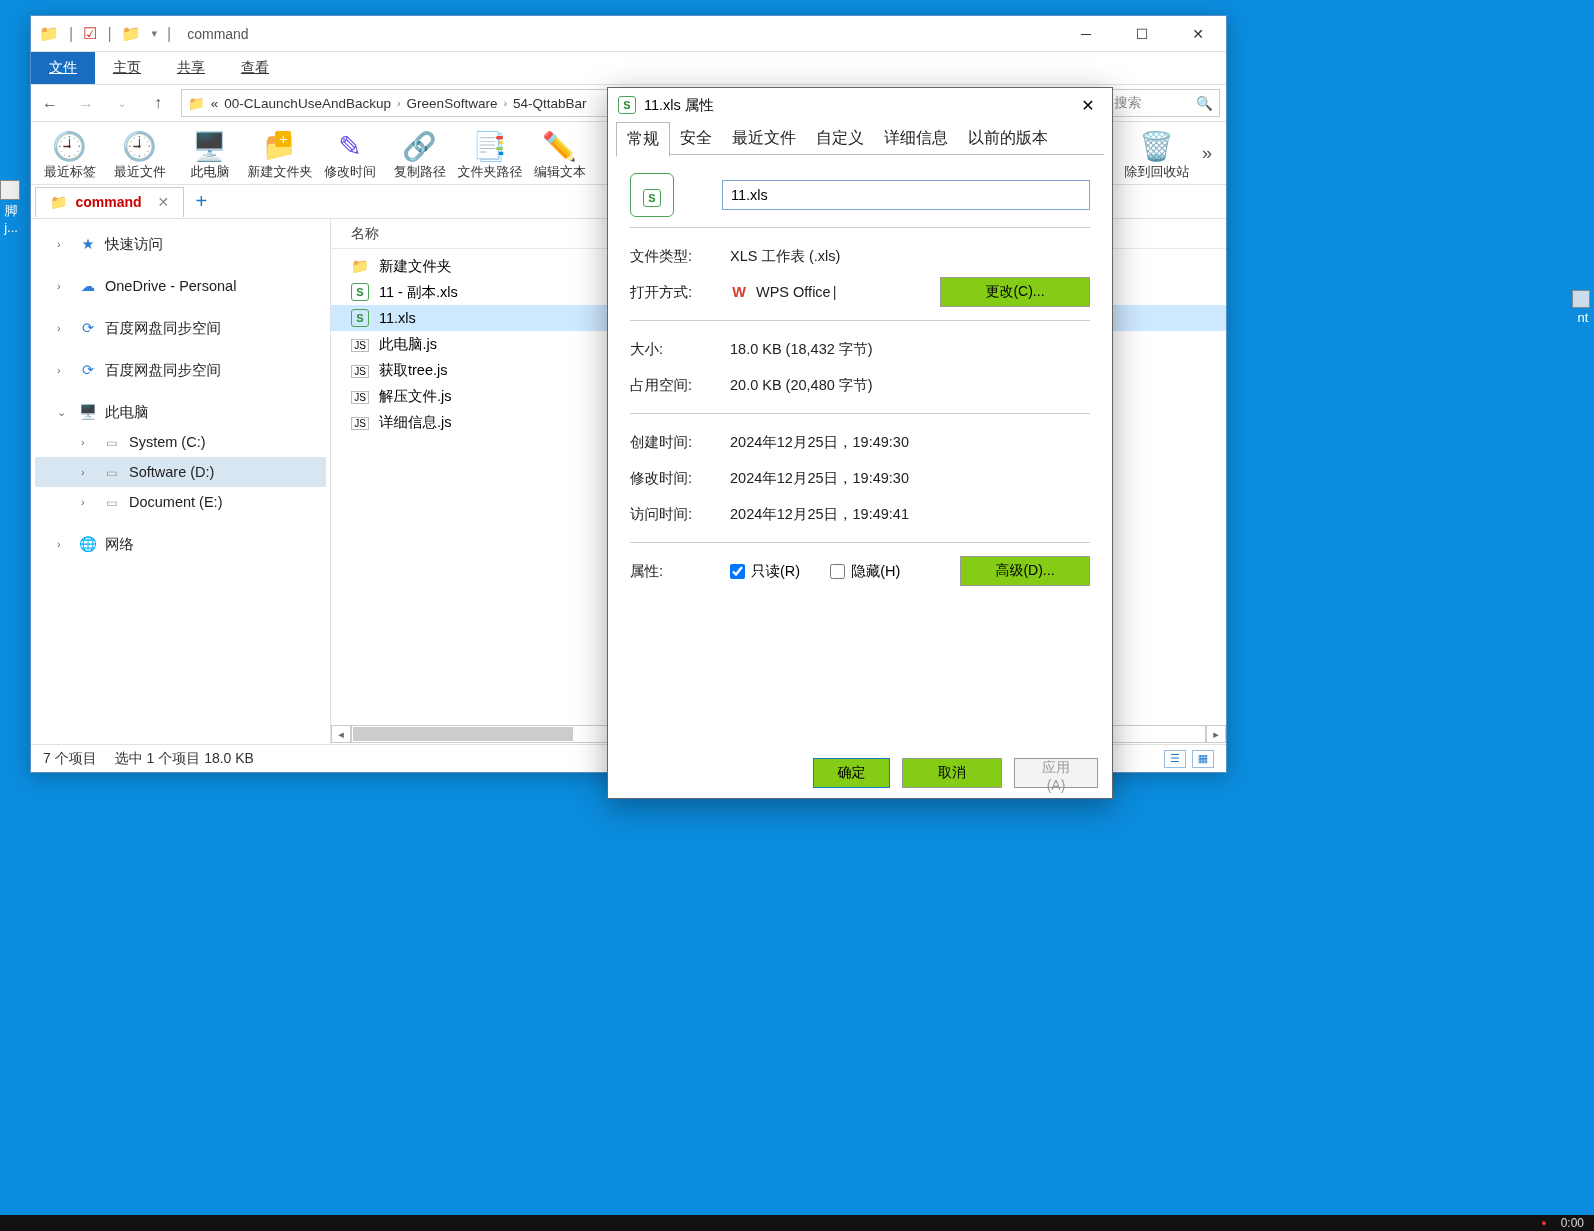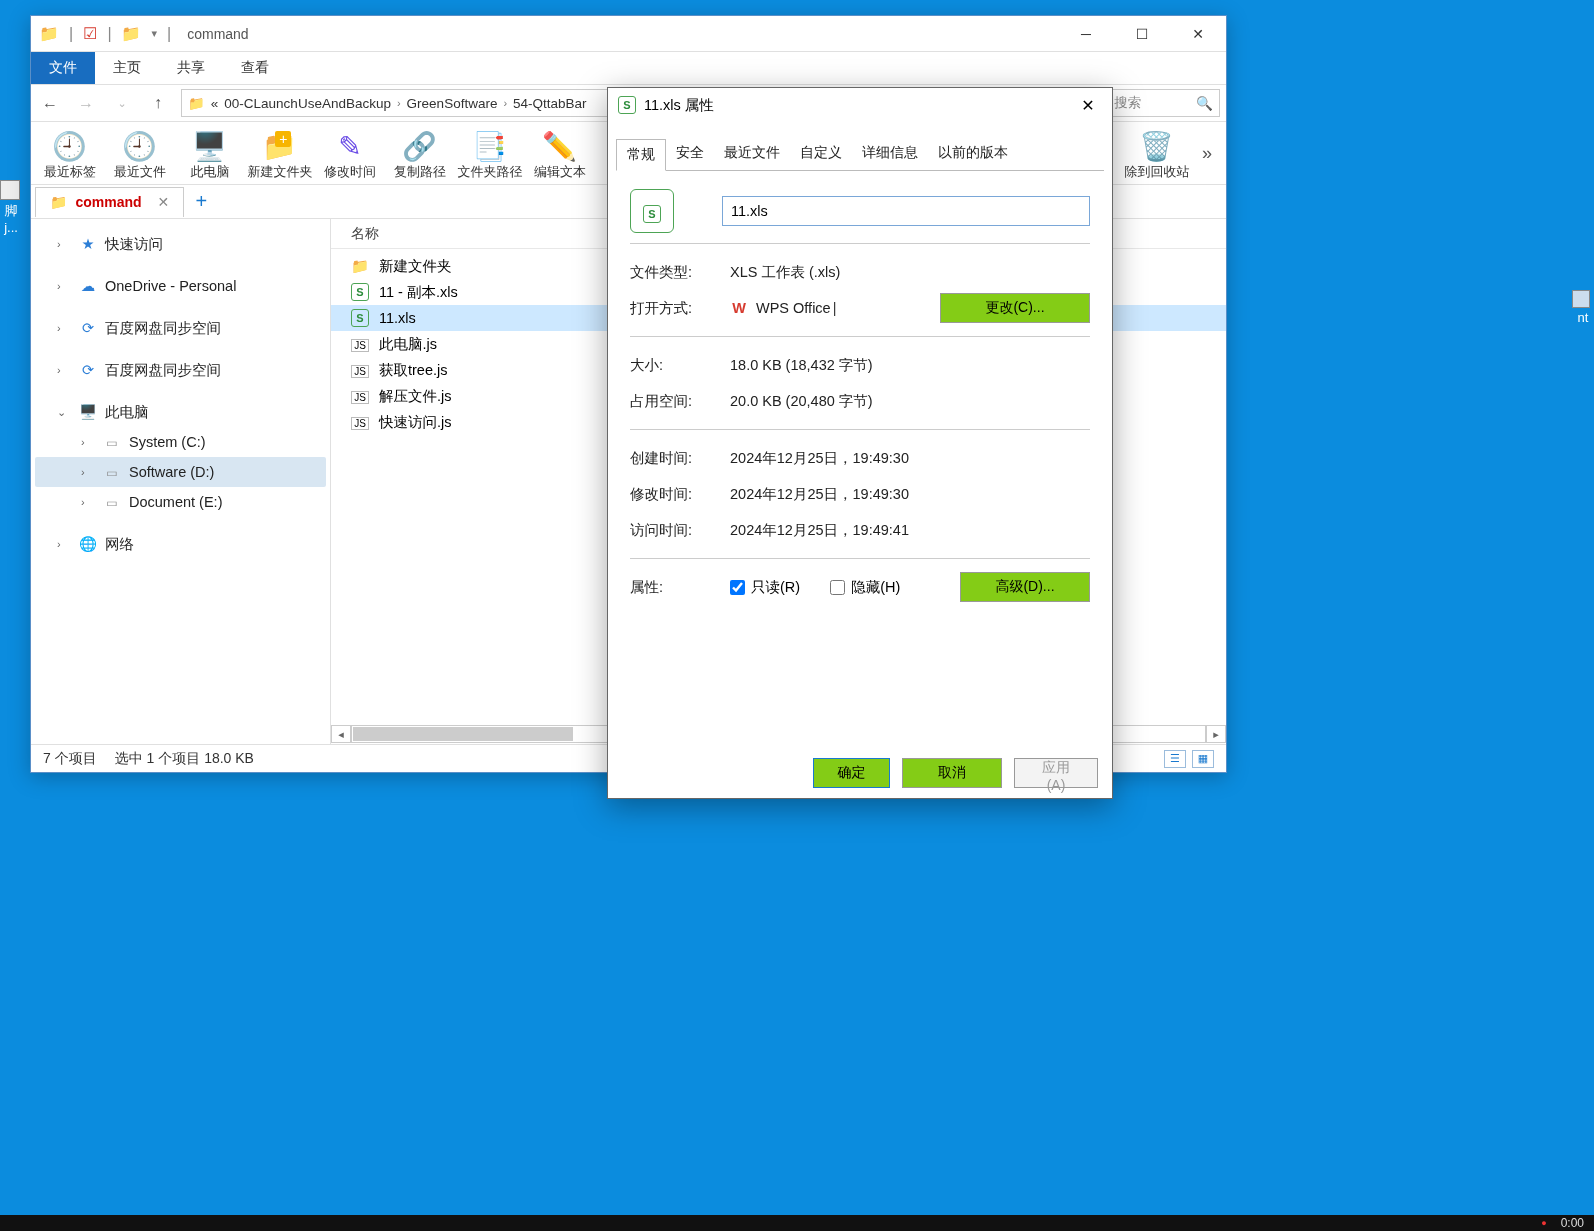--- a/index.html
+++ b/index.html
@@ -15,21 +15,21 @@
     display: flex; flex-direction: column;
   }
   .titlebar { height: 36px; display:flex; align-items:center; background:#fff; border-bottom:1px solid #e0e0e0; }
   .qat { display:flex; align-items:center; gap:10px; padding:0 8px; }
   .qat-sep { color:#888; }
   .title-text { margin-left:8px; color:#555; font-size:14px; }
   .win-controls { margin-left:auto; display:flex; }
   .win-btn { width:56px; height:34px; display:flex; align-items:center; justify-content:center; color:#333; font-size:14px; cursor:pointer; }
 
   .ribbon-tabs { height:32px; display:flex; align-items:stretch; background:#fff; font-size:14px;}
-  .rt { padding:0 18px; display:flex; align-items:center; cursor:pointer; color:#333;}
+  .rt { padding:0 18px; display:flex; align-items:center; cursor:pointer; color:#333;text-decoration:underline;}
   .rt.file { background:#186dc0; color:#fff; }
 
   .addressbar { height:38px; display:flex; align-items:center; background:#fff; border-top:1px solid #e0e0e0; border-bottom:1px solid #e0e0e0; padding:0 6px; gap:10px;}
   .nav-arrow { width:26px; height:26px; display:flex; align-items:center; justify-content:center; color:#555; font-size:16px; cursor:pointer;}
   .nav-arrow.dis { color:#bbb; }
   .crumbs { flex:1; display:flex; align-items:center; gap:6px; border:1px solid #ccc; height:28px; padding:0 6px; font-size:13.5px; color:#333; overflow:hidden;}
   .crumb-sep { color:#777; font-size:11px;}
   .searchbox { width:160px; height:28px; border:1px solid #ccc; display:flex; align-items:center; padding:0 6px; color:#888; font-size:13.5px;}
 
   .toolbar { height:63px; display:flex; align-items:center; padding:0 4px; gap:0; border-bottom:1px solid #e0e0e0; background:#fff;}
@@ -71,21 +71,21 @@
   .view-ic { width:22px; height:18px; border:1px solid #9bbcdc; display:flex; align-items:center; justify-content:center; font-size:11px; color:#1979cf;}
 
   
   .props {
     position:absolute; left:607px; top:87px; width:506px; height:712px;
     background:#fff; border:1px solid #666; box-shadow:0 8px 30px rgba(0,0,0,.35);
     display:flex; flex-direction:column;
   }
   .p-title { height:34px; display:flex; align-items:center; padding:0 10px; font-size:14.5px; gap:8px;}
   .p-title .x { margin-left:auto; width:28px; height:24px; display:flex; align-items:center; justify-content:center; font-size:16px; cursor:pointer;}
-  .p-tabs { height:32px; display:flex; align-items:flex-start; padding:0 8px; font-size:14px;margin-top:16px;}
+  .p-tabs { height:32px; display:flex; align-items:center; padding:0 8px; font-size:16px;}
   .p-tab { padding:6px 10px; cursor:pointer; color:#222;}
   .p-tab.active { border:1px solid #bbb; border-bottom:1px solid #fff; background:#fff; position:relative; top:1px;}
   .p-pane { flex:1; border-top:1px solid #bbb; margin:0 8px 8px; padding:18px 14px 10px; font-size:14.5px; display:flex; flex-direction:column;}
   .p-row { display:flex; align-items:center; min-height:36px;}
   .p-label { width:100px; color:#222;}
   .p-val { flex:1; color:#222;}
   .p-hr { border:none; border-top:1px solid #ccc; margin:10px 0;}
   .p-fname { flex:1; height:30px; border:1px solid #7aa7d8; padding:0 8px; font-size:14.5px;}
   .p-bigicon { width:44px; height:44px; border:1px solid #4da455; border-radius:6px; display:flex; align-items:center; justify-content:center; color:#2c8c3b; font-size:22px; margin-right:48px;}
   .p-btn { height:30px; padding:0 20px; border:1px solid #999; background:#84cc16; font-size:14px; cursor:pointer;}
@@ -299,21 +299,21 @@
           <div class="file-row">
             <span class="fico i-js"></span>
             <span>获取tree.js</span>
           </div>
           <div class="file-row">
             <span class="fico i-js"></span>
             <span>解压文件.js</span>
           </div>
           <div class="file-row">
             <span class="fico i-js"></span>
-            <span>快速访问.js</span>
+            <span>详细信息.js</span>
           </div>
         </div>
       <div class="hscroll">
         <div class="arrow">◂</div>
         <div class="track">
             <div class="thumb"></div>
           </div>
         <div class="arrow">▸</div>
       </div>
     </div>

